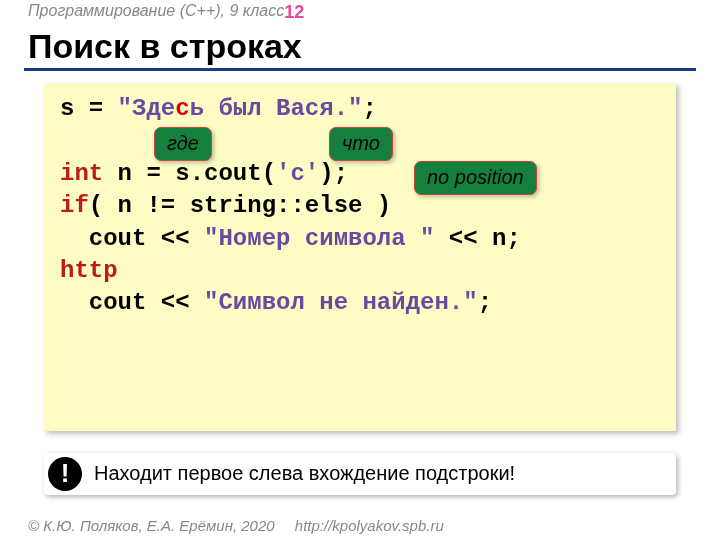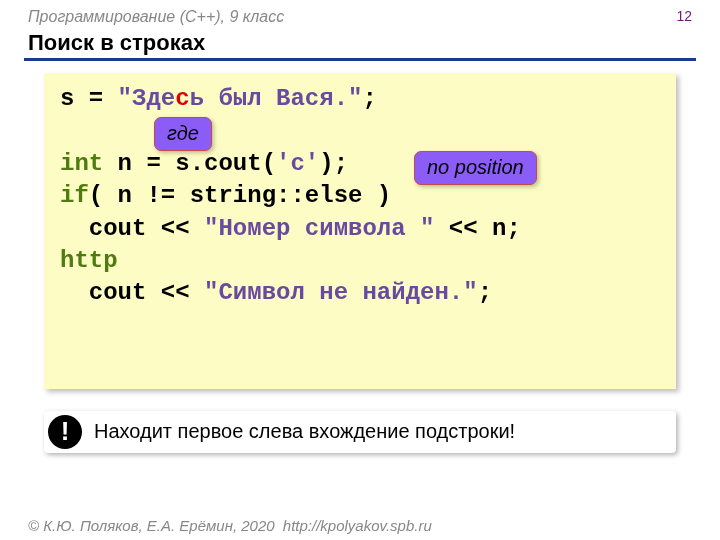--- a/index.html
+++ b/index.html
@@ -7,35 +7,35 @@
     padding: 0;
     font-family: Arial, sans-serif;
     background: #fff;
     width: 720px;
     height: 540px;
     position: relative;
     overflow: hidden;
   }
   .header {
     display: flex;
-    justify-content: space-between;
-    padding: 8px 28px 0 28px;
+    justify-content: flex-start;
+    padding: 2px 28px 0 28px;
     font-size: 16px;
     color: #888;
     font-style: italic;
   }
   .page-num {
     font-style: normal;
-    font-weight: normal;
-    color: #701a75;
-    font-size: 14px;
+    font-weight: bold;
+    color: #ec4899;
+    font-size: 18px;
   }
   .title {
     padding: 4px 20px 2px 28px;
-    font-size: 22px;
+    font-size: 34px;
     font-weight: bold;
     color: #000;
   }
   .title-underline {
     margin: 0 24px 12px 24px;
     height: 3px;
     background: #1a3a8a;
   }
   .code-block {
     margin: 0 44px 0 44px;
@@ -43,26 +43,26 @@
     padding: 10px 16px 14px 16px;
     font-family: "Courier New", monospace;
     font-size: 24px;
     font-weight: bold;
     color: #000;
     box-shadow: 3px 3px 5px rgba(0,0,0,0.25);
     position: relative;
     line-height: 1.35;
     white-space: pre;
   }
-  .kw { color: #4d7c0f; }
+  .kw { color: #b91c1c; }
   .str { color: #6a4aa0; }
   .hlred { color: #e00000; }
   .callout {
     position: absolute;
-    background: #8b5cf6;
+    background: #15803d;
     border: 1px solid #c84848;
     border-radius: 7px;
     padding: 2px 12px 3px 12px;
     font-family: Arial, sans-serif;
     font-size: 20px;
     font-weight: normal;
     font-style: italic;
     color: #000;
     box-shadow: 2px 2px 4px rgba(0,0,0,0.25);
     white-space: nowrap;
@@ -95,41 +95,42 @@
     color: #000;
   }
   .footer {
     position: absolute;
     bottom: 6px;
     left: 28px;
     font-size: 15px;
     color: #888;
     font-style: italic;
   }
-  .footer a { color: #888; text-decoration: none; margin-left: 4px; }
+  .footer a { color: #888; text-decoration: none; margin-left: 16px; }
 </style>
 </head>
 <body>
 
 <div class="header">
   <span>Программирование (С++), 9 класс</span>
   <span class="page-num">12</span>
 </div>
 
 <div class="title">Поиск в строках</div>
 <div class="title-underline"></div>
 
 <div class="code-block"><span>s = </span><span class="str">"Зде</span><span class="hlred">с</span><span class="str">ь был Вася."</span><span>;</span>
 <span></span>
 <span class="kw">int</span><span> n = s.cout(</span><span class="str">'с'</span><span>);</span>
 <span class="kw">if</span><span>( n != string::else )</span>
 <span>  cout &lt;&lt; </span><span class="str">"Номер символа "</span><span> &lt;&lt; n;</span>
 <span class="kw">http</span>
 <span>  cout &lt;&lt; </span><span class="str">"Символ не найден."</span><span>;</span>
 <div class="callout" style="left:110px; top:44px;">где</div>
+<div class="callout" style="left:285px; top:44px;">что</div>
 <div class="callout" style="left:370px; top:78px;">no position</div>
 </div>
 
 <div class="note-row">
   <div class="note-icon">!</div>
   <div class="note-text">Находит первое слева вхождение подстроки!</div>
 </div>
 
 <div class="footer">
   <span>© К.Ю. Поляков, Е.А. Ерёмин, 2020</span>

